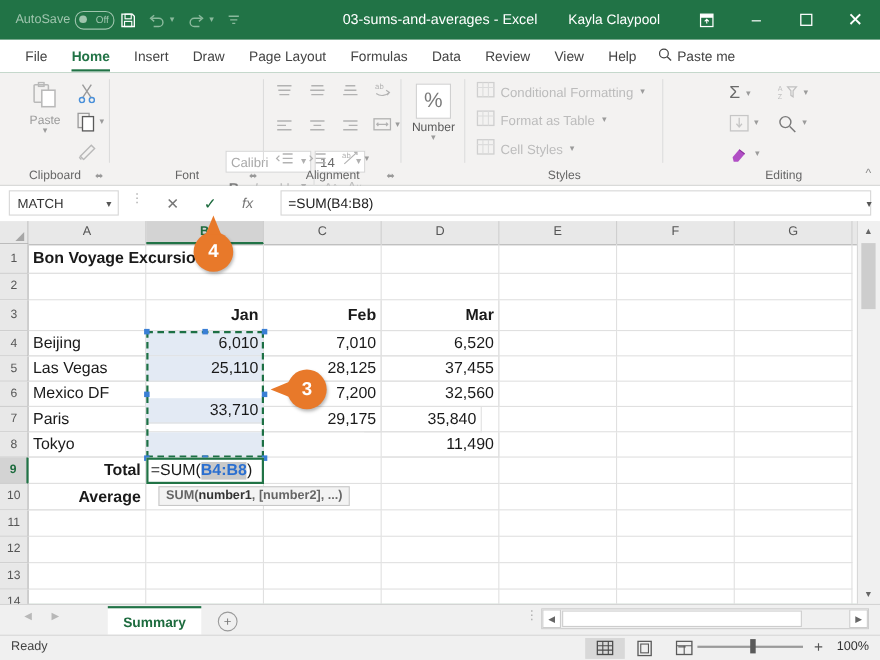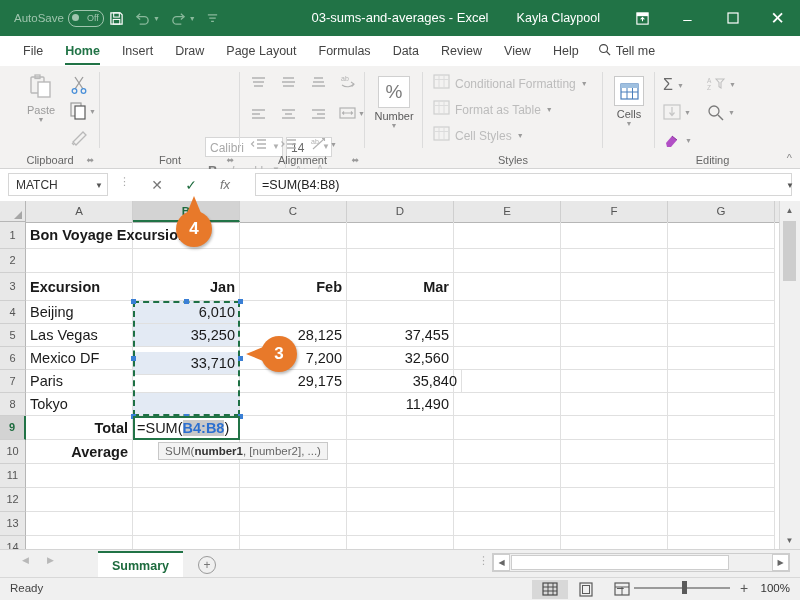--- a/index.html
+++ b/index.html
@@ -188,21 +188,21 @@
         <div class="tab">Formulas</div>
         <div class="tab">Data</div>
         <div class="tab">Review</div>
         <div class="tab">View</div>
         <div class="tab">Help</div>
         <div class="tellme">
           <span><svg width="13" height="13" viewBox="0 0 14 14">
               <circle cx="6" cy="6" r="4.3" fill="none" stroke="#444" stroke-width="1.2"></circle>
               <path d="M9.2 9.2L13 13" stroke="#444" stroke-width="1.3"></path>
             </svg></span>
-          <span>Tell me</span>
+          <span>Paste me</span>
         </div>
       </div>
     <div class="ribbon-share">
       <svg width="14" height="14" viewBox="0 0 16 16">
           <path d="M3 13V5l5-3 5 3v8" fill="none" stroke="#217346" stroke-width="1.2"></path>
           <path d="M8 10V4M6 6l2-2 2 2" stroke="#217346" stroke-width="1.2" fill="none"></path>
         </svg>
     </div>
   </div>
 
@@ -394,34 +394,20 @@
                 <path d="M1 5.5h15M6 1v13M11 1v13" stroke="#dcdcdc" stroke-width="1"></path>
               </svg></span>
             <span style="font-size: 12px; color: rgb(188, 188, 188);">Cell Styles</span>
             <span class="caret">▼</span>
           </div>
         </div>
       <div class="glabel">Styles</div>
       <div class="gdiv"></div>
     </div>
 
-    <div class="grp" style="left:603px;width:52px;">
-      <div class="cbtn" style="left:4px;top:10px;width:44px;">
-        <span style="width:28px;height:28px;border:1px solid #c9c9c9;background:#fff;display:flex;align-items:center;justify-content:center;">
-          <svg width="19" height="19" viewBox="0 0 19 19">
-              <rect x="1" y="2" width="17" height="15" fill="none" stroke="#4a7ebb" stroke-width="1.2"></rect>
-              <rect x="1" y="2" width="17" height="4" fill="#9fc0e0"></rect>
-              <path d="M1 10h17M7 6v11M12.5 6v11" stroke="#4a7ebb" stroke-width="1"></path>
-            </svg>
-        </span>
-        <span class="cap" style="color:#5a5a5a;">Cells</span>
-        <span class="caret">▼</span>
-      </div>
-      <div class="gdiv"></div>
-    </div>
 
     <div class="grp" style="left:655px;width:115px;">
       <div style="position:absolute;left:8px;top:10px;display:flex;align-items:center;">
         <span style="font-size:16px;color:#6a6a6a;">Σ</span>
         <span class="caret" style="margin-left:4px;">▼</span>
       </div>
       <div style="position:absolute;left:52px;top:10px;display:flex;align-items:center;">
         <svg width="20" height="17" viewBox="0 0 20 17">
             <text x="0" y="7" font-size="6.5" fill="#c0c0c0" font-family="sans-serif">A</text>
             <text x="0" y="14" font-size="6.5" fill="#c0c0c0" font-family="sans-serif">Z</text>
@@ -589,57 +575,58 @@
         <div class="cell" style="left: 535px; top: 290px; width: 107px; height: 24px;"></div>
         <div class="cell" style="left: 642px; top: 290px; width: 107px; height: 24px;"></div>
         <div class="cell" style="left: 0px; top: 314px; width: 107px; height: 24px;"></div>
         <div class="cell" style="left: 107px; top: 314px; width: 107px; height: 24px;"></div>
         <div class="cell" style="left: 214px; top: 314px; width: 107px; height: 24px;"></div>
         <div class="cell" style="left: 321px; top: 314px; width: 107px; height: 24px;"></div>
         <div class="cell" style="left: 428px; top: 314px; width: 107px; height: 24px;"></div>
         <div class="cell" style="left: 535px; top: 314px; width: 107px; height: 24px;"></div>
         <div class="cell" style="left: 642px; top: 314px; width: 107px; height: 24px;"></div>
         <div class="cell b" style="left: 0px; top: 0px; width: 214px; height: 27px; border-right: none; z-index: 2;">Bon Voyage Excursions</div>
-        <div class="cell b" style="left: 0px; top: 51px; width: 107px; height: 28px;">Excursion</div>
         <div class="cell r b" style="left: 214px; top: 51px; width: 107px; height: 28px;">Feb</div>
         <div class="cell r b" style="left: 107px; top: 51px; width: 107px; height: 28px;">Jan</div>
         <div class="cell r b" style="left: 321px; top: 51px; width: 107px; height: 28px;">Mar</div>
         <div class="cell" style="left: 0px; top: 79px; width: 107px; height: 23px;">Beijing</div>
         <div class="cell r selfill" style="left: 107px; top: 79px; width: 107px; height: 23px;">6,010</div>
+        <div class="cell r" style="left: 214px; top: 79px; width: 107px; height: 23px;">7,010</div>
+        <div class="cell r" style="left: 321px; top: 79px; width: 107px; height: 23px;">6,520</div>
         <div class="cell" style="left: 0px; top: 102px; width: 107px; height: 23px;">Las Vegas</div>
-        <div class="cell r selfill" style="left: 107px; top: 102px; width: 107px; height: 23px;">35,250</div>
+        <div class="cell r selfill" style="left: 107px; top: 102px; width: 107px; height: 23px;">25,110</div>
         <div class="cell r" style="left: 214px; top: 102px; width: 107px; height: 23px;">28,125</div>
         <div class="cell r" style="left: 321px; top: 102px; width: 107px; height: 23px;">37,455</div>
         <div class="cell" style="left: 0px; top: 125px; width: 107px; height: 23px;">Mexico DF</div>
         <div class="cell r" style="left: 214px; top: 125px; width: 107px; height: 23px;">7,200</div>
         <div class="cell r" style="left: 321px; top: 125px; width: 107px; height: 23px;">32,560</div>
         <div class="cell" style="left: 0px; top: 148px; width: 107px; height: 23px;">Paris</div>
-        <div class="cell r selfill" style="left: 107px; top: 130px; width: 107px; height: 23px;">33,710</div>
+        <div class="cell r selfill" style="left: 107px; top: 140px; width: 107px; height: 23px;">33,710</div>
         <div class="cell r" style="left: 214px; top: 148px; width: 107px; height: 23px;">29,175</div>
-        <div class="cell r" style="left: 329px; top: 148px; width: 107px; height: 23px;">35,840</div>
+        <div class="cell r" style="left: 305px; top: 148px; width: 107px; height: 23px;">35,840</div>
         <div class="cell" style="left: 0px; top: 171px; width: 107px; height: 23px; text-align: center;">Tokyo</div>
         <div class="cell r selfill" style="left: 107px; top: 171px; width: 107px; height: 23px;"></div>
         <div class="cell r" style="left: 321px; top: 171px; width: 107px; height: 23px;">11,490</div>
         <div class="cell r b" style="left: 0px; top: 194px; width: 107px; height: 24px;">Total</div>
         <div class="cell r b" style="left: 0px; top: 218px; width: 107px; height: 24px;">Average</div>
         <div class="marching" style="left: 107px; top: 79px; width: 107px; height: 115px;"></div>
         <div class="handle" style="left: 104.5px; top: 76.5px;"></div>
         <div class="handle" style="left: 158px; top: 76.5px;"></div>
         <div class="handle" style="left: 211.5px; top: 76.5px;"></div>
         <div class="handle" style="left: 104.5px; top: 134px;"></div>
         <div class="handle" style="left: 211.5px; top: 134px;"></div>
         <div class="handle" style="left: 104.5px; top: 191.5px;"></div>
         <div class="handle" style="left: 158px; top: 191.5px;"></div>
         <div class="handle" style="left: 211.5px; top: 191.5px;"></div>
         <div class="editcell" style="left: 107px; top: 194px; min-width: 107px; height: 24px;">
           <span>=SUM(</span>
           <span class="ref">B4:B8</span>
           <span>)</span>
         </div>
-        <div class="tip" style="left: 132px; top: 220px;"><span>SUM(</span><b>number1</b><span>, [number2], ...)</span></div>
+        <div class="tip" style="left: 118px; top: 220px; font-weight: bold;"><span>SUM(</span><b>number1</b><span>, [number2], ...)</span></div>
       </div>
 
     <div class="vscroll">
       <div class="vs-up">▲</div>
       <div class="vs-thumb"></div>
       <div class="vs-dn">▼</div>
     </div>
   </div>
 
   <div class="sheetbar">

